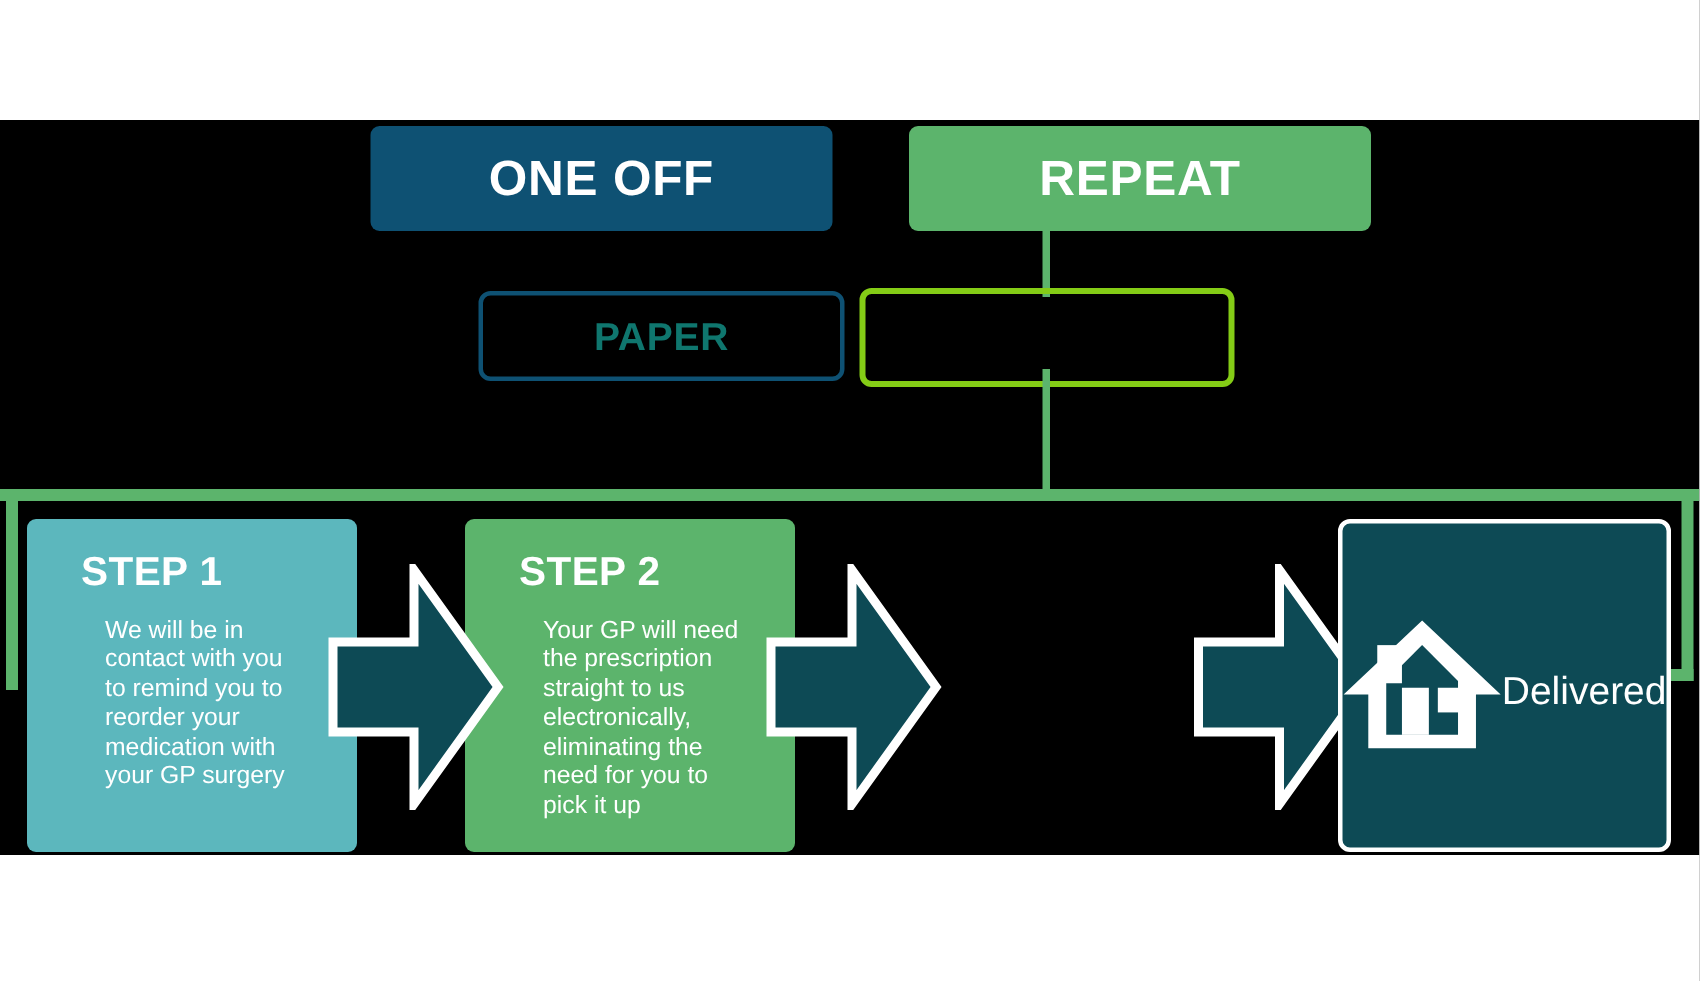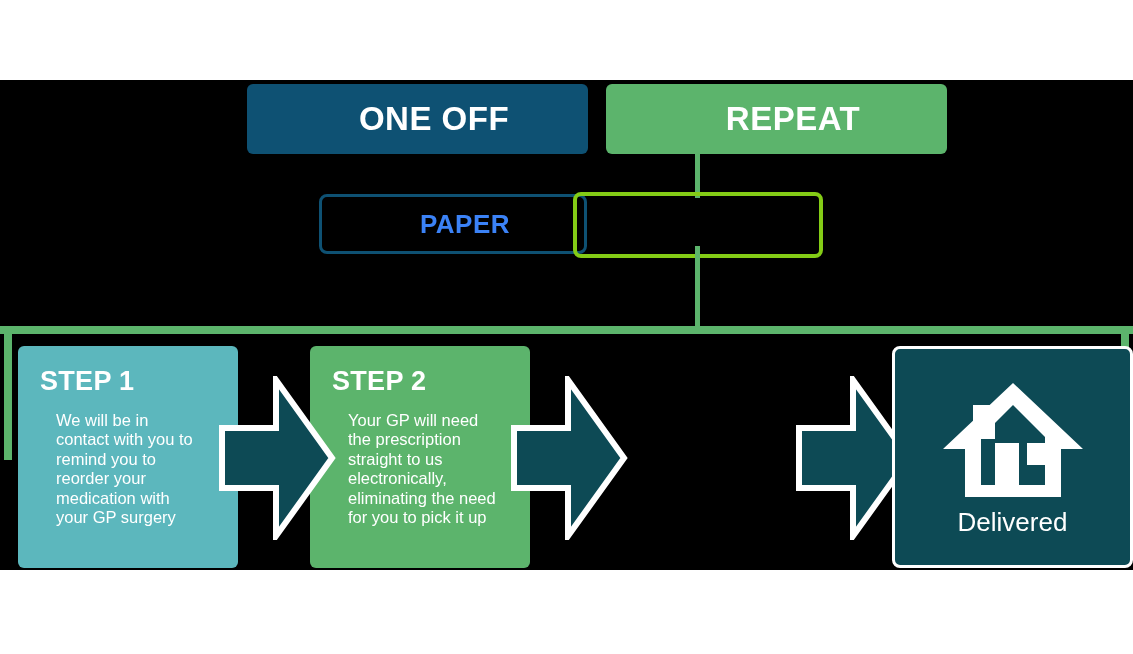--- a/index.html
+++ b/index.html
@@ -31,21 +31,20 @@
   .cat-box {
     position: absolute;
     border-radius: 6px;
     display: flex;
     align-items: center;
     justify-content: center;
     color: #ffffff;
     font-size: 33px;
     font-weight: bold;
     letter-spacing: 0.5px;
-    padding-left: 33px;
   }
   #cat-one-off {
     left: 247px; top: 84px;
     width: 308px; height: 70px;
     background: #0e5173;
   }
   #cat-repeat {
     left: 578px; top: 84px;
     width: 308px; height: 70px;
     background: #5cb46c;
@@ -61,22 +60,21 @@
     justify-content: center;
     background: transparent;
     font-size: 26px;
     font-weight: bold;
     letter-spacing: 0.5px;
   }
   #sub-paper {
     left: 319px; top: 194px;
     width: 238px; height: 54px;
     border: 3px solid #0e5173;
-    color: #3b82f6;
-    padding-left: 24px;
+    color: #0f766e;
   }
   #sub-electronic {
     left: 573px; top: 192px;
     width: 242px; height: 58px;
     border: 4px solid #84cc16;
     color: #000000;
     justify-content: center;
   }
 
   
@@ -113,21 +111,21 @@
   }
 
   
   .step-card {
     position: absolute;
     top: 346px;
     width: 220px;
     height: 222px;
     border-radius: 6px;
     box-sizing: border-box;
-    padding: 22px 18px 10px 22px;
+    padding: 22px 18px 10px 36px;
     color: #ffffff;
   }
   #step-card-1 { left: 18px;  background: #5cb7bd; }
   #step-card-2 { left: 310px; background: #5cb46c; }
   #step-card-3 { left: 602px; background: #0e5173; }
 
   .step-title {
     font-size: 27px;
     font-weight: bold;
     letter-spacing: 0.3px;
@@ -138,27 +136,27 @@
     font-size: 16.5px;
     line-height: 1.18;
     margin: 16px;
     max-width: 180px;
   }
 
   
   #delivered-card {
     position: absolute;
     left: 892px; top: 346px;
-    width: 241px; height: 222px;
+    width: 222px; height: 222px;
     background: #0d4a55;
     border: 3px solid #ffffff;
     border-radius: 8px;
     box-sizing: border-box;
     display: flex;
-    flex-direction: column;
+    flex-direction: row;
     align-items: center;
     justify-content: center;
   }
   #house-icon { display: block; }
   #delivered-label {
     color: #ffffff;
     font-size: 26px;
     margin-top: 6px;
     line-height: 1;
   }

